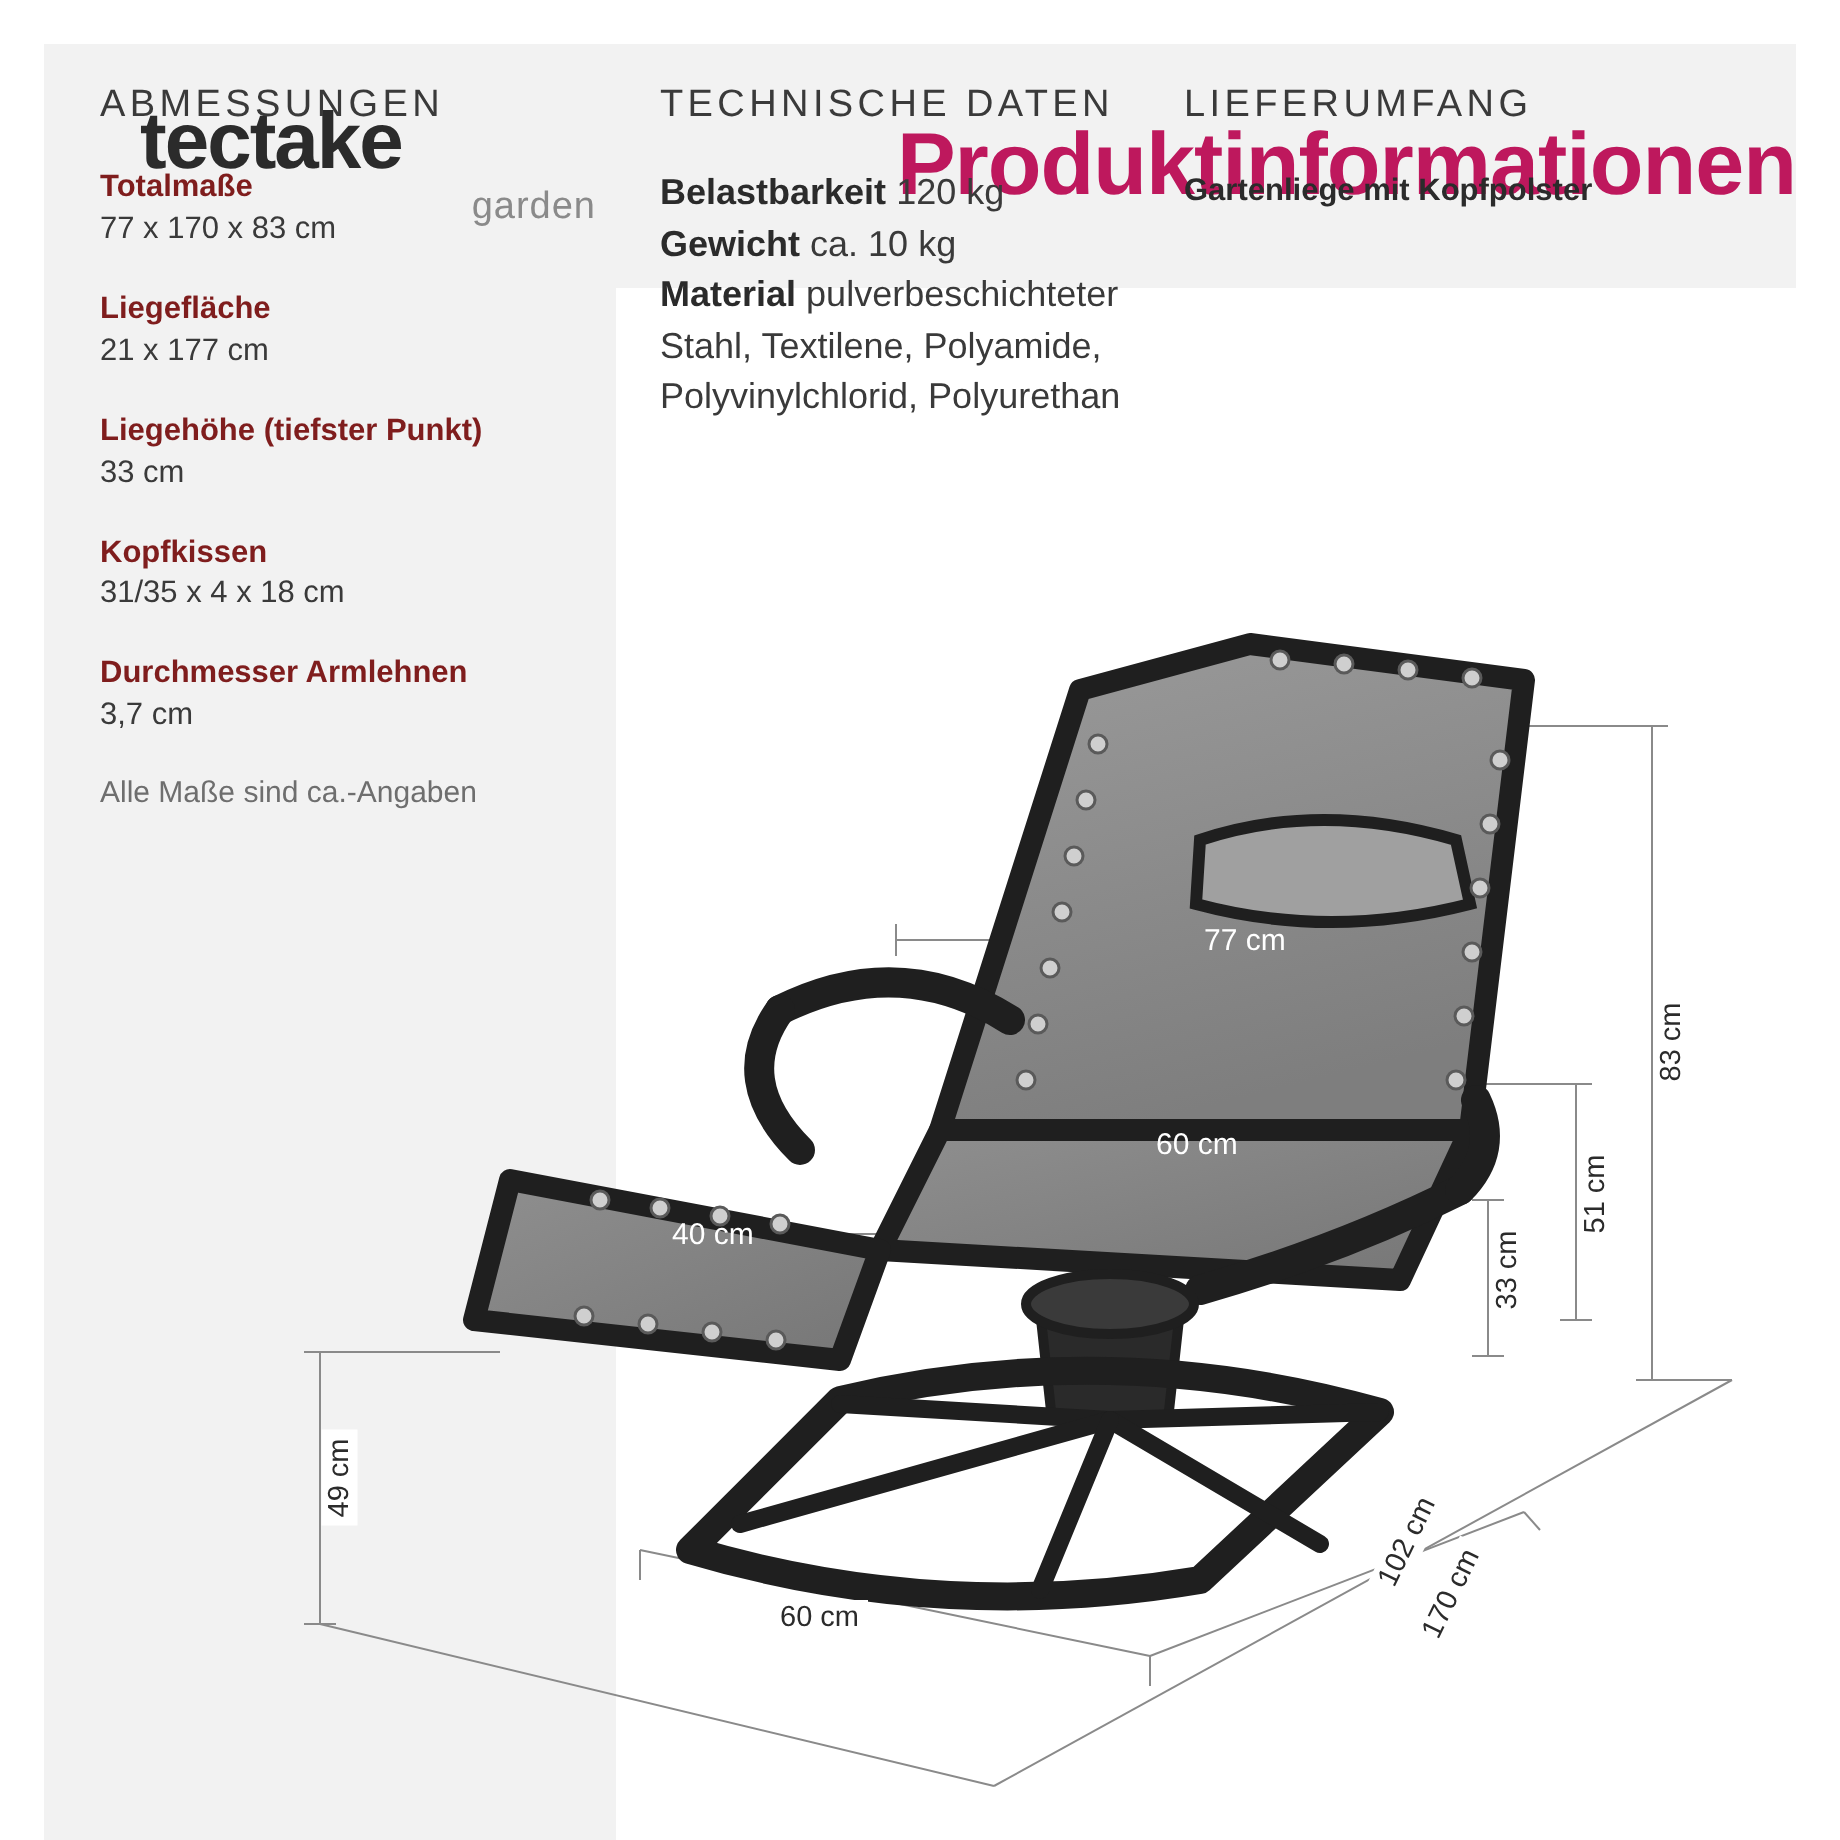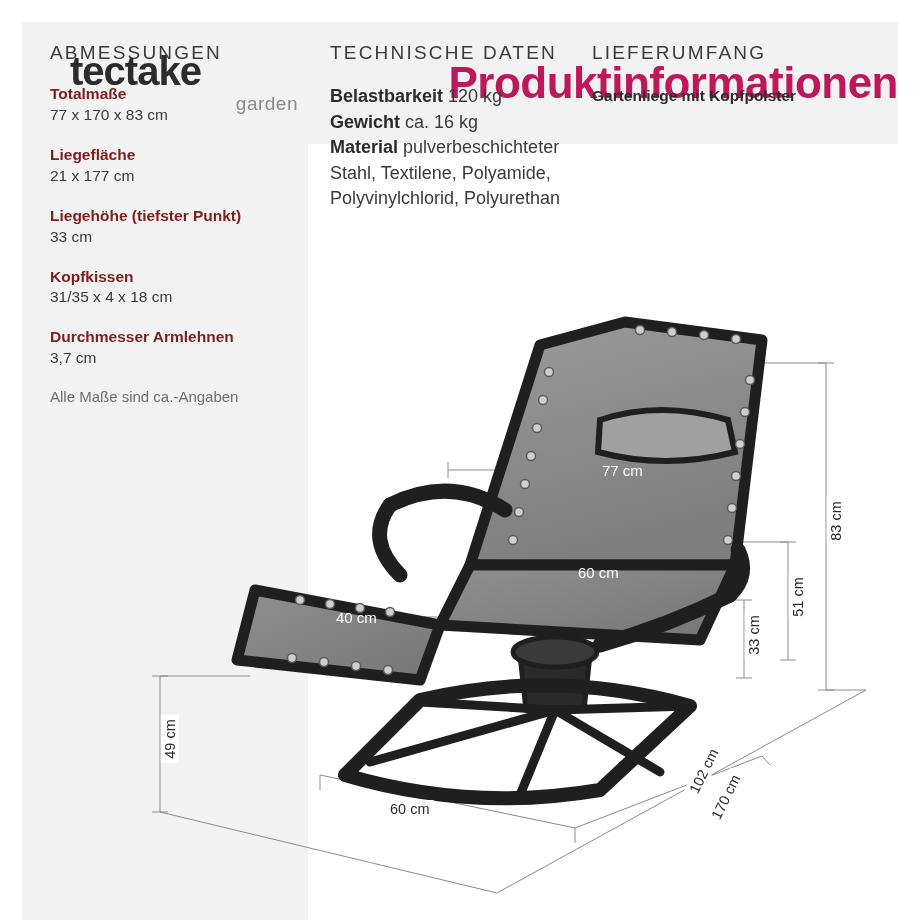--- a/index.html
+++ b/index.html
@@ -140,21 +140,21 @@
   </div>
 
   <div class="spec-col" id="col-technische">
     <div class="col-title">TECHNISCHE DATEN</div>
     <div class="inline-blk">
       <b>Belastbarkeit</b>
       <span>120 kg</span>
     </div>
     <div class="inline-blk">
       <b>Gewicht</b>
-      <span>ca. 16 kg</span>
+      <span>ca. 10 kg</span>
     </div>
     <div class="inline-blk">
       <b>Material</b>
       <span>pulverbeschichteter Stahl, Textilene, Polyamide, Polyvinylchlorid, Polyurethan</span>
     </div>
   </div>
 
   <div class="spec-col" id="col-lieferumfang">
     <div class="col-title">LIEFERUMFANG</div>
     <div class="list-line">Gartenliege mit Kopfpolster</div>

